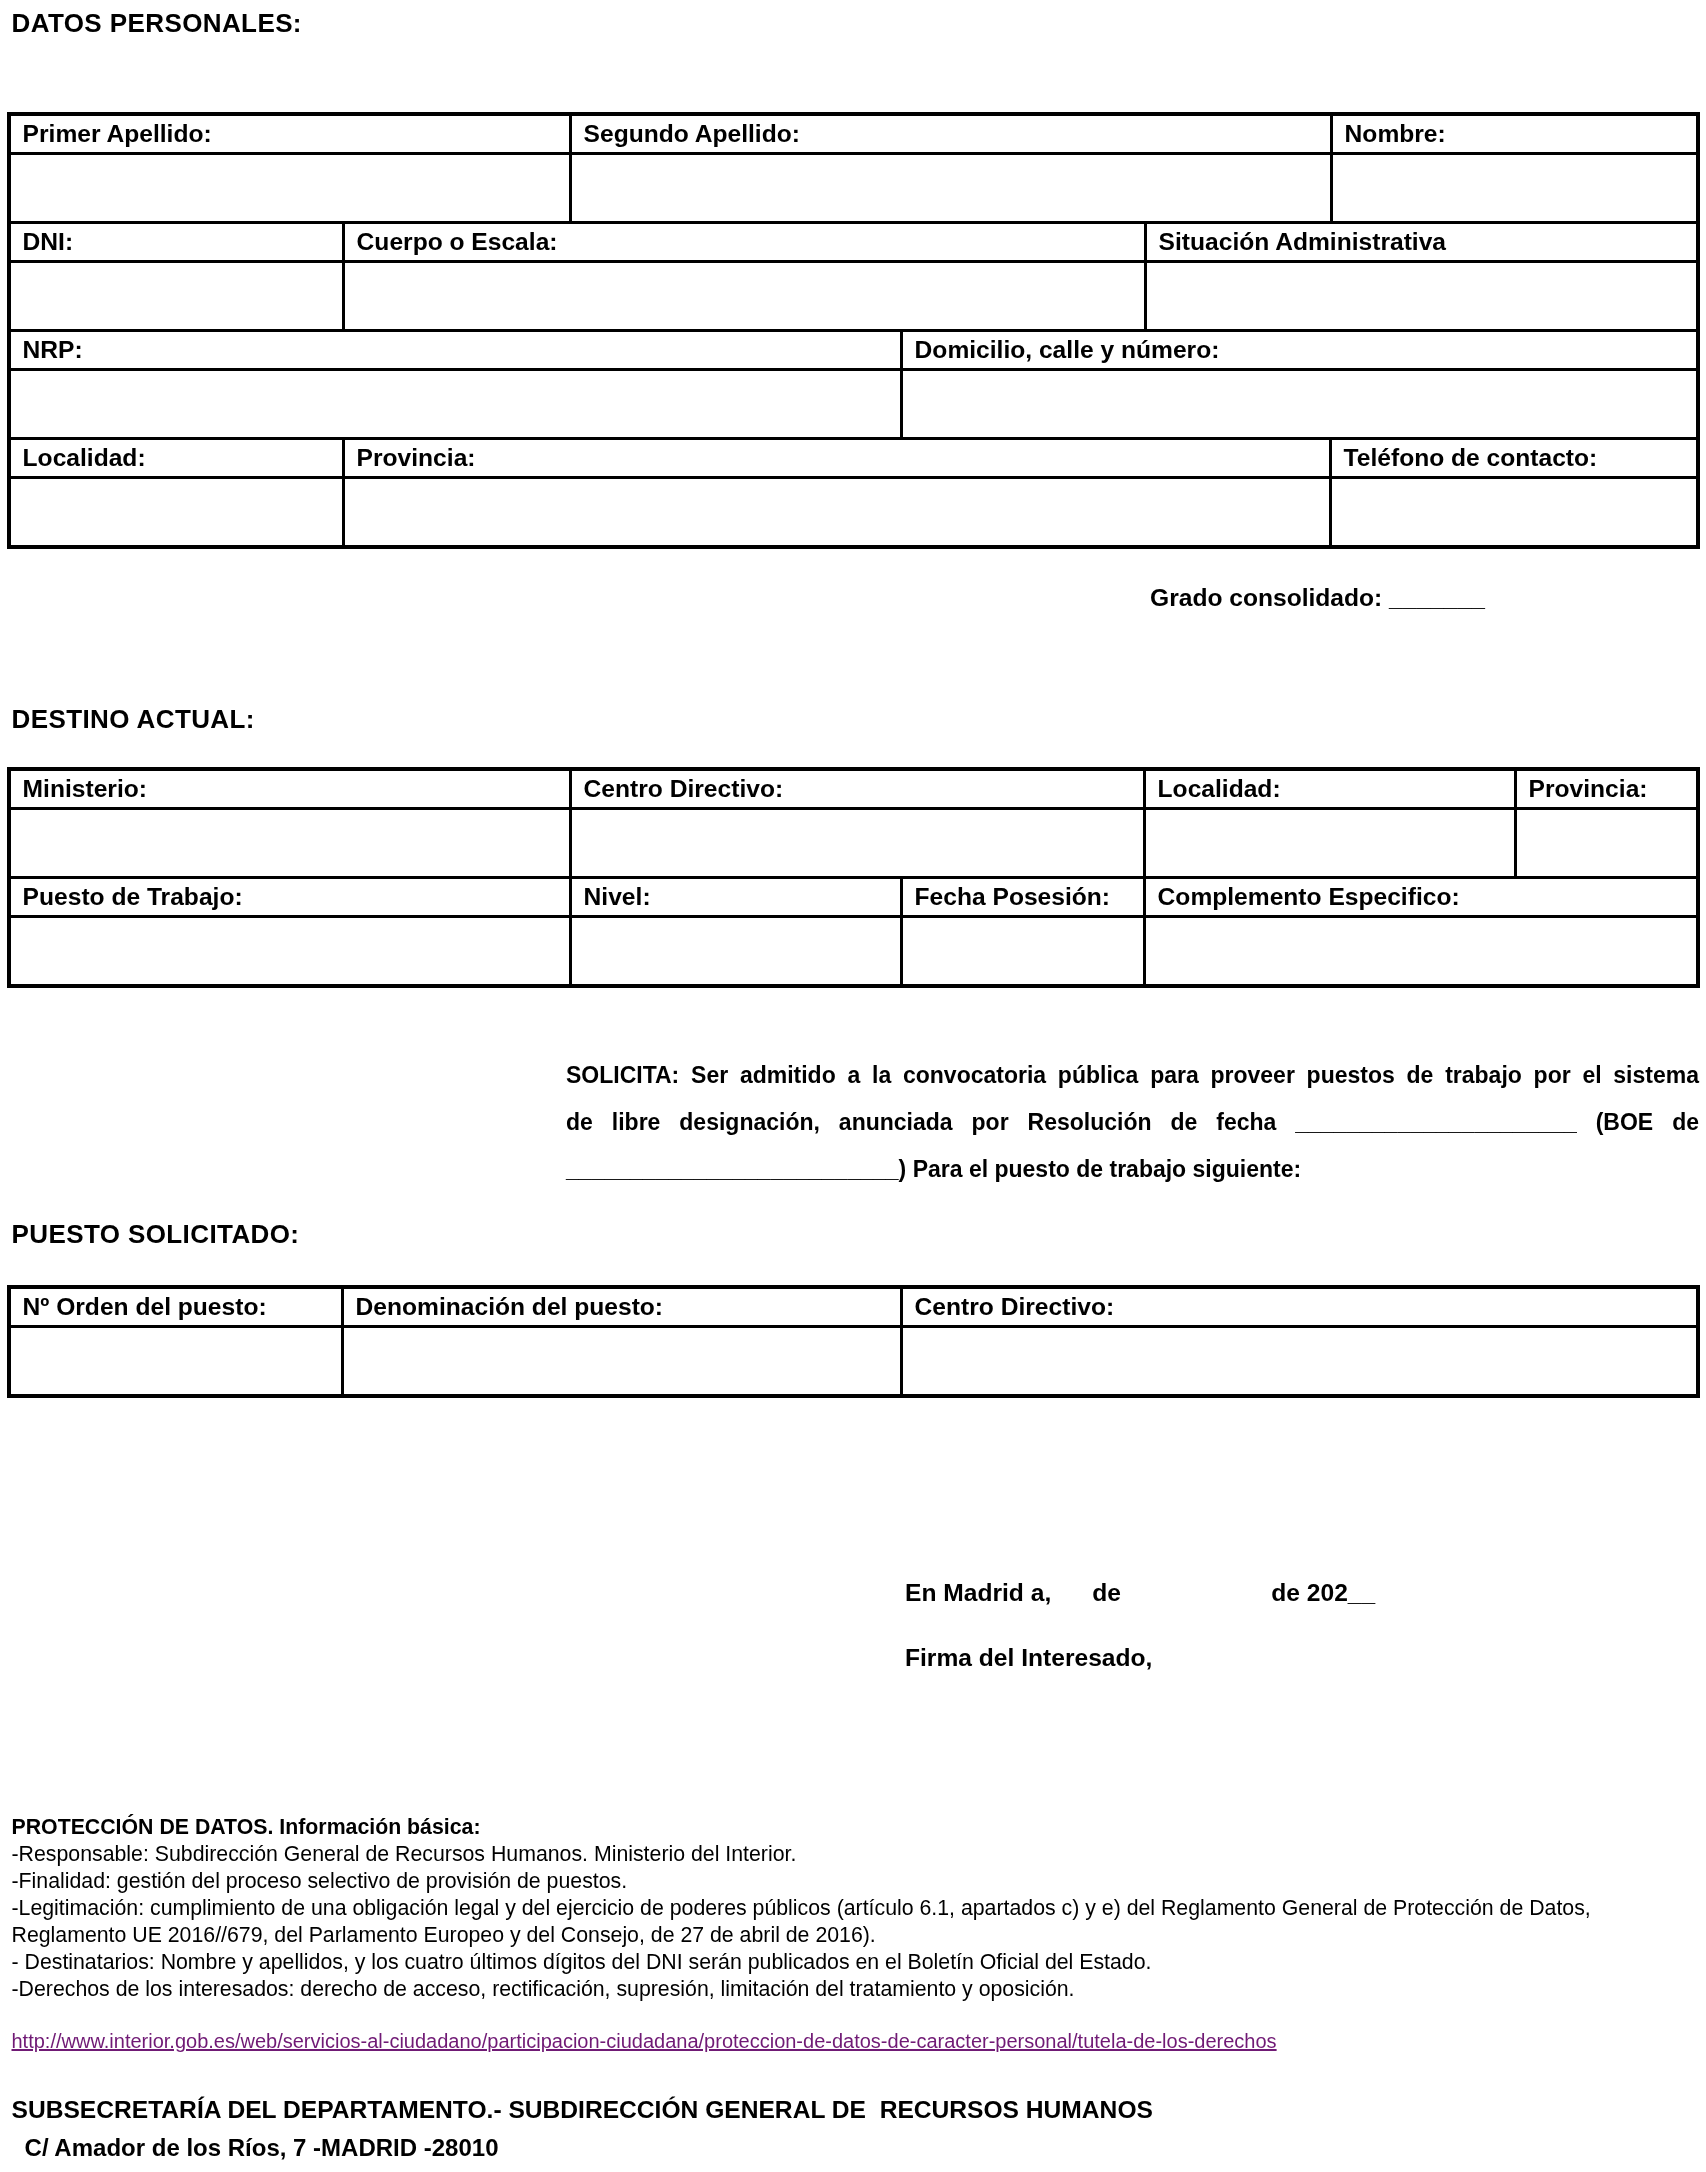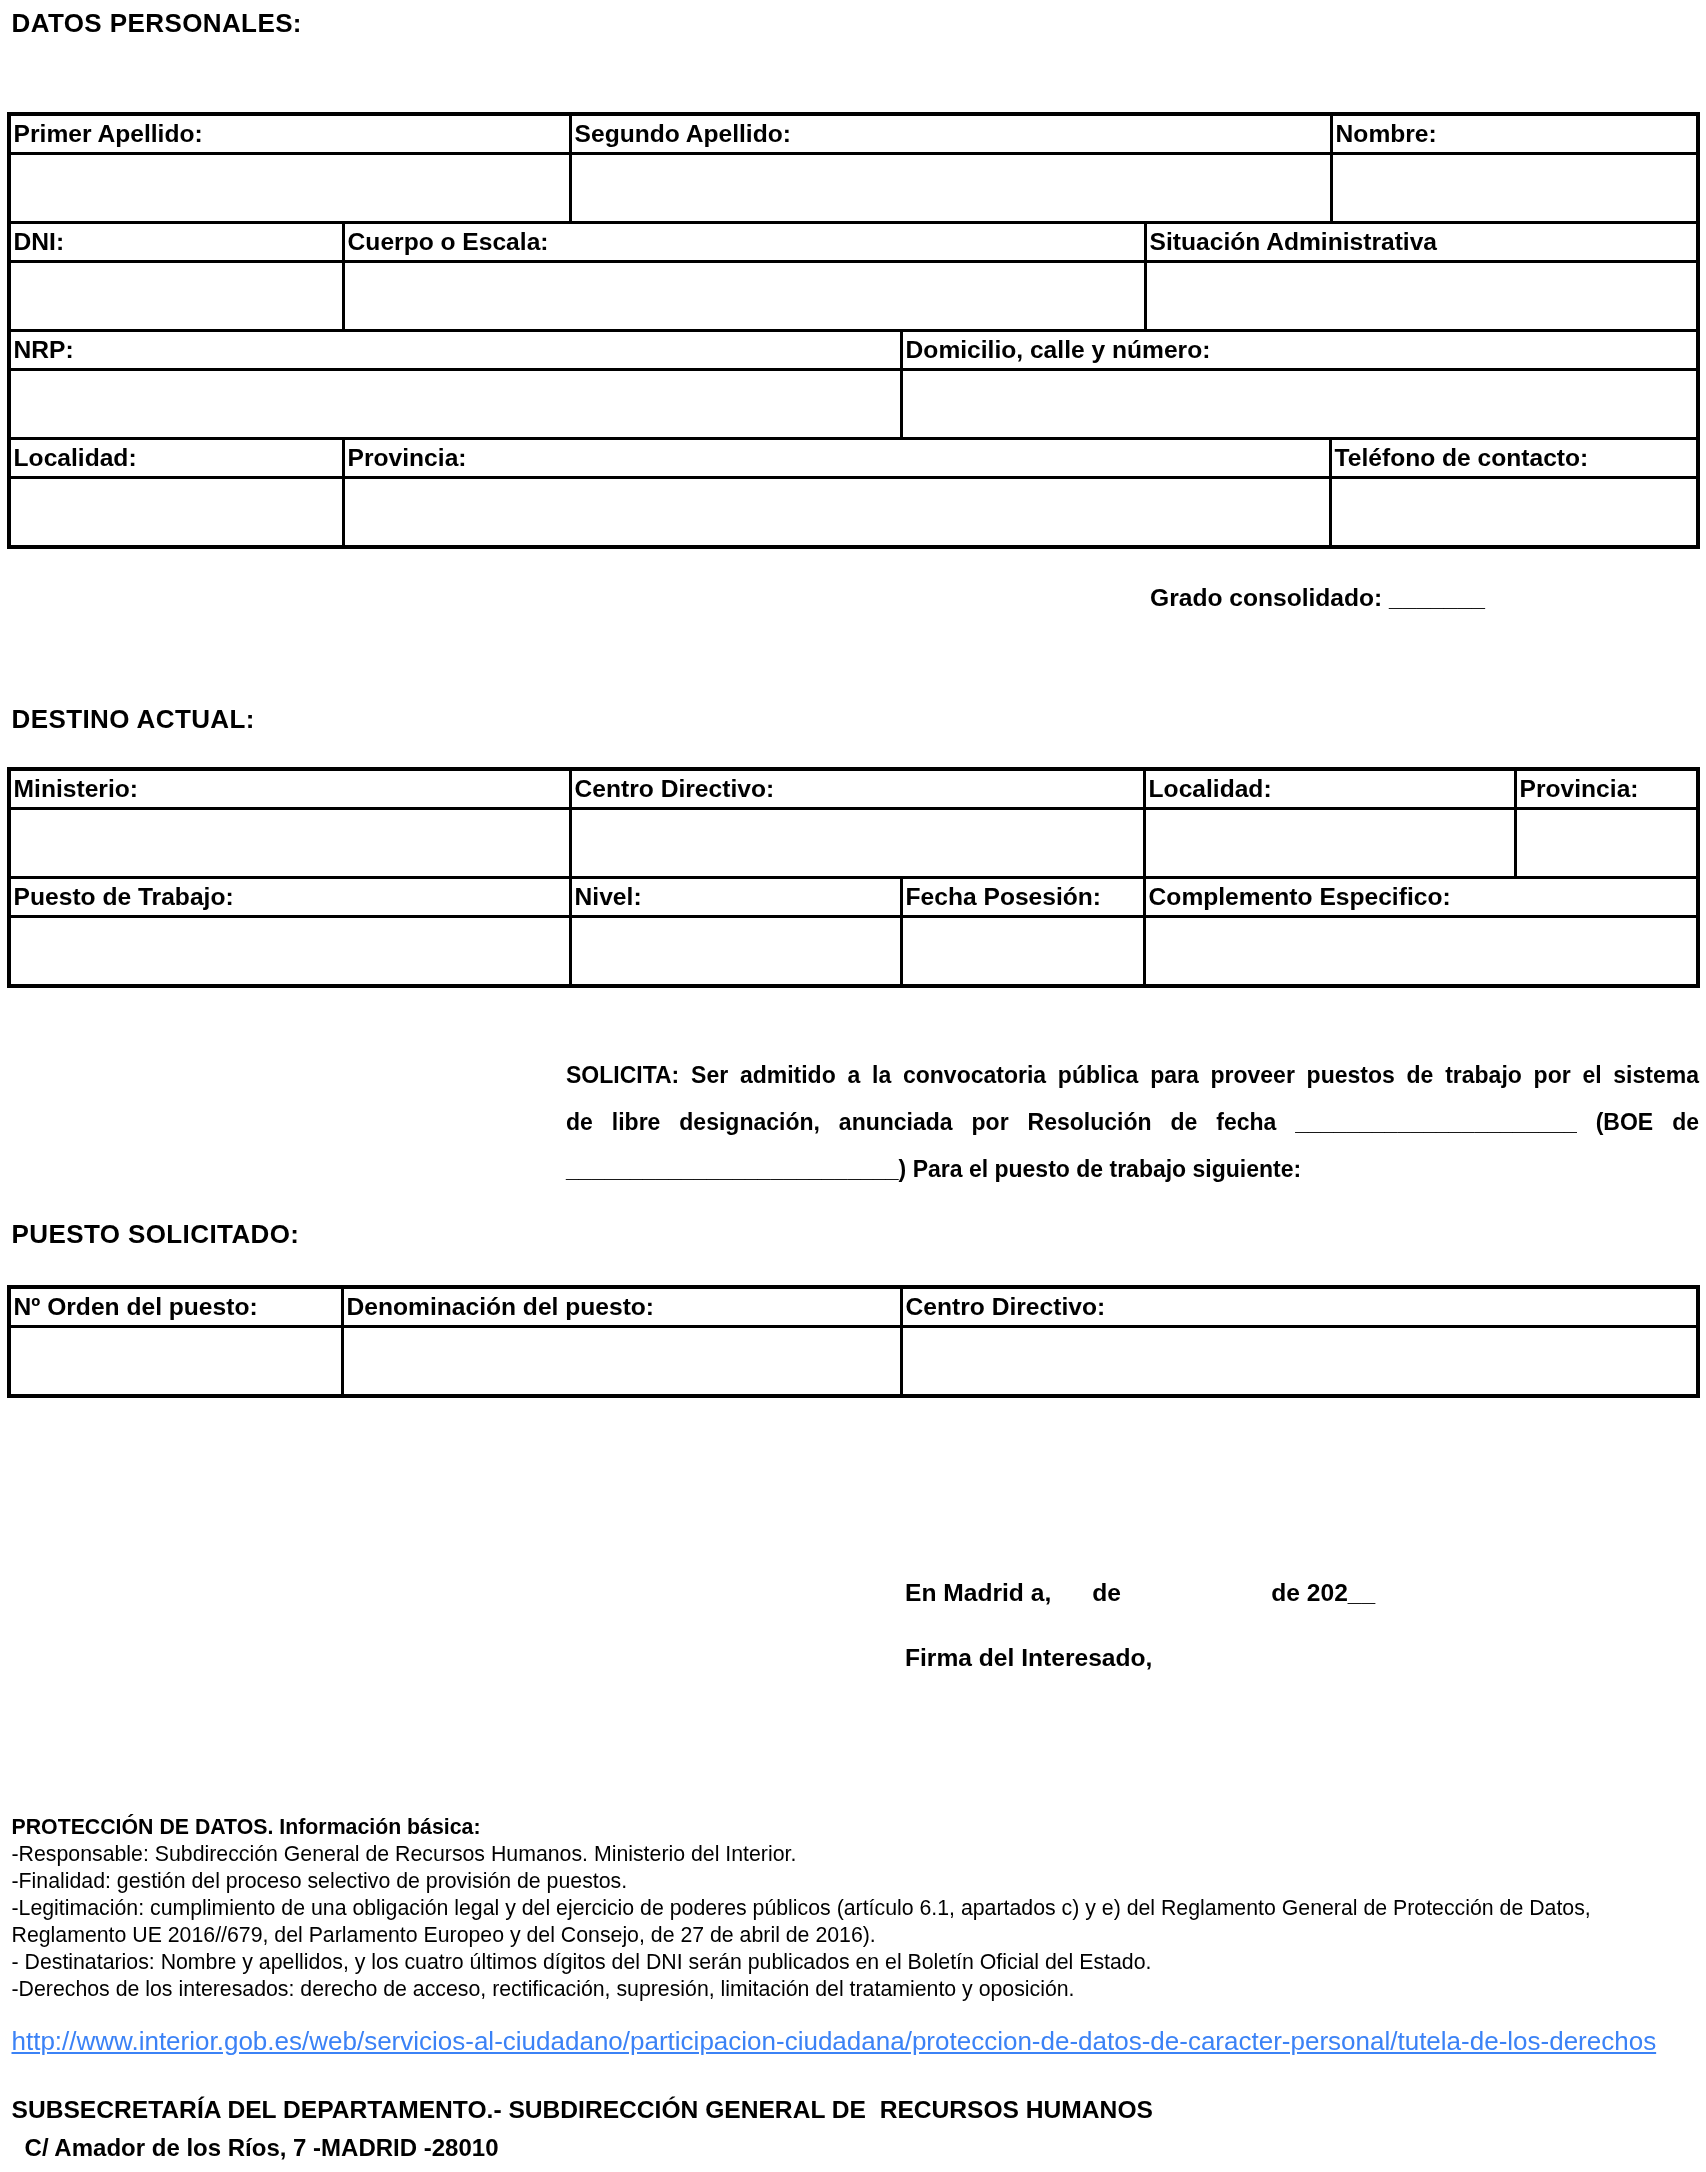--- a/index.html
+++ b/index.html
@@ -23,34 +23,34 @@
     background:#fff;
   }
   .band{display:grid;border-top:3.3px solid #000;}
   .band:first-child{border-top:none;}
   .cell{border-left:3.3px solid #000;box-sizing:border-box;min-width:0;}
   .cell.c0{border-left:none;}
   .lbl{
     height:39px;border-bottom:3.3px solid #000;
     font-weight:700;font-size:24.6px;
     display:flex;align-items:center;
-    padding-left:3px;white-space:nowrap;overflow:hidden;
+    padding-left:12px;white-space:nowrap;overflow:hidden;
   }
   .emp{height:66px;}
   
   .bold30{font-size:24.6px;font-weight:700;white-space:pre;text-align:right;}
   .solicita{width:1133px;font-size:23px;font-weight:700;line-height:47px;}
   .solicita .sline{text-align:justify;}
   .solicita .sline.just{text-align-last:justify;}
   .prot{width:1684px;font-size:21.3px;line-height:27px;}
   .prot .ptitle{font-weight:700;margin-top:20px;}
   .prot div{margin:0;}
   .url{
-    font-size:26px;line-height:27px;
-    color:#3b82f6;text-decoration:underline;
+    font-size:20px;line-height:27px;
+    color:#701a75;text-decoration:underline;
     cursor:pointer;white-space:nowrap;
   }
   .foot1{font-size:24.6px;font-weight:700;white-space:pre;}
   .foot2{font-size:24px;font-weight:700;white-space:pre;}
 </style>
 </head>
 <body>
 
 <div class="page">
 

